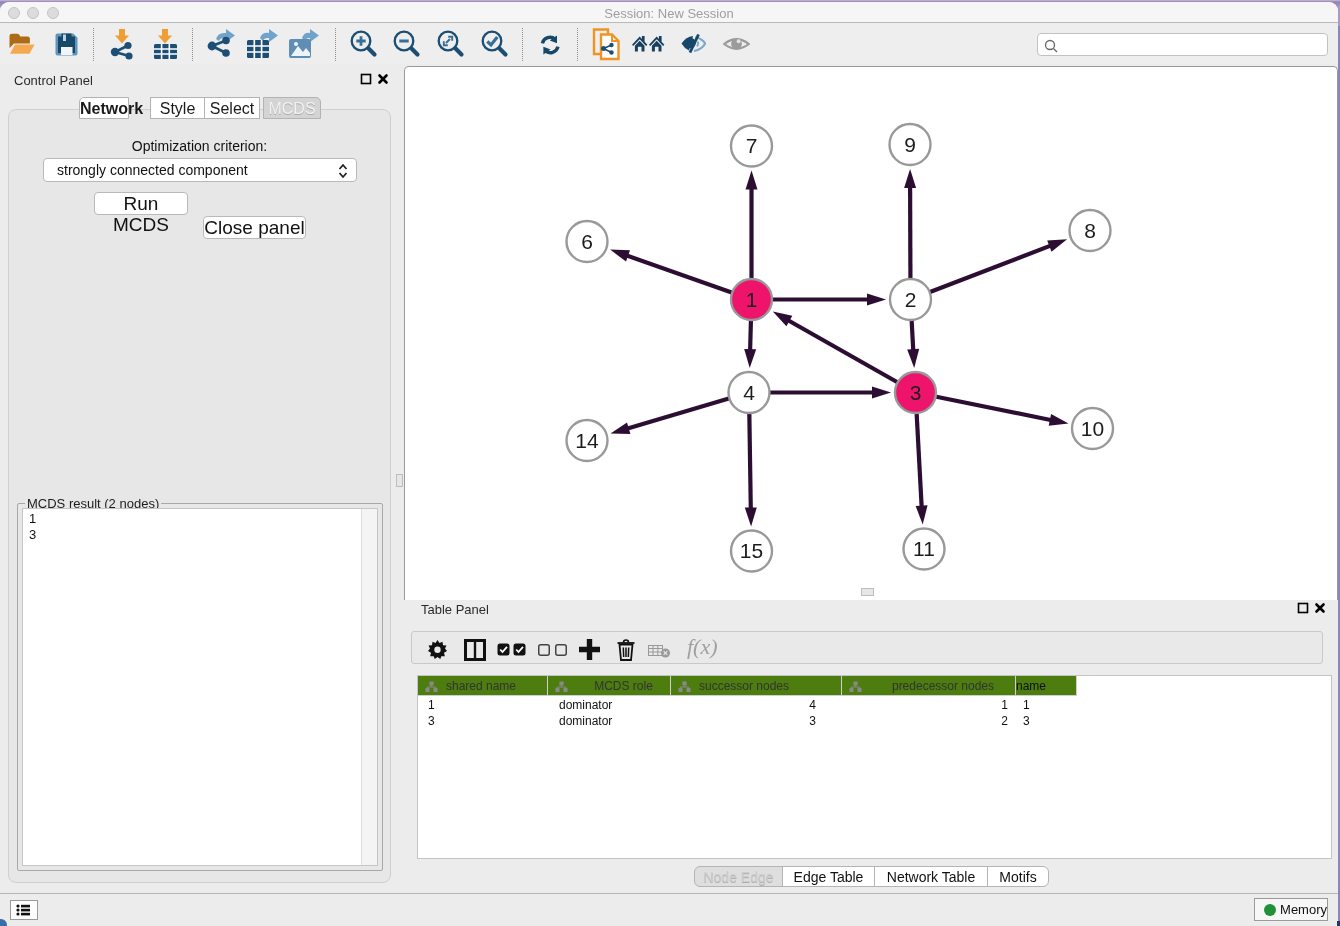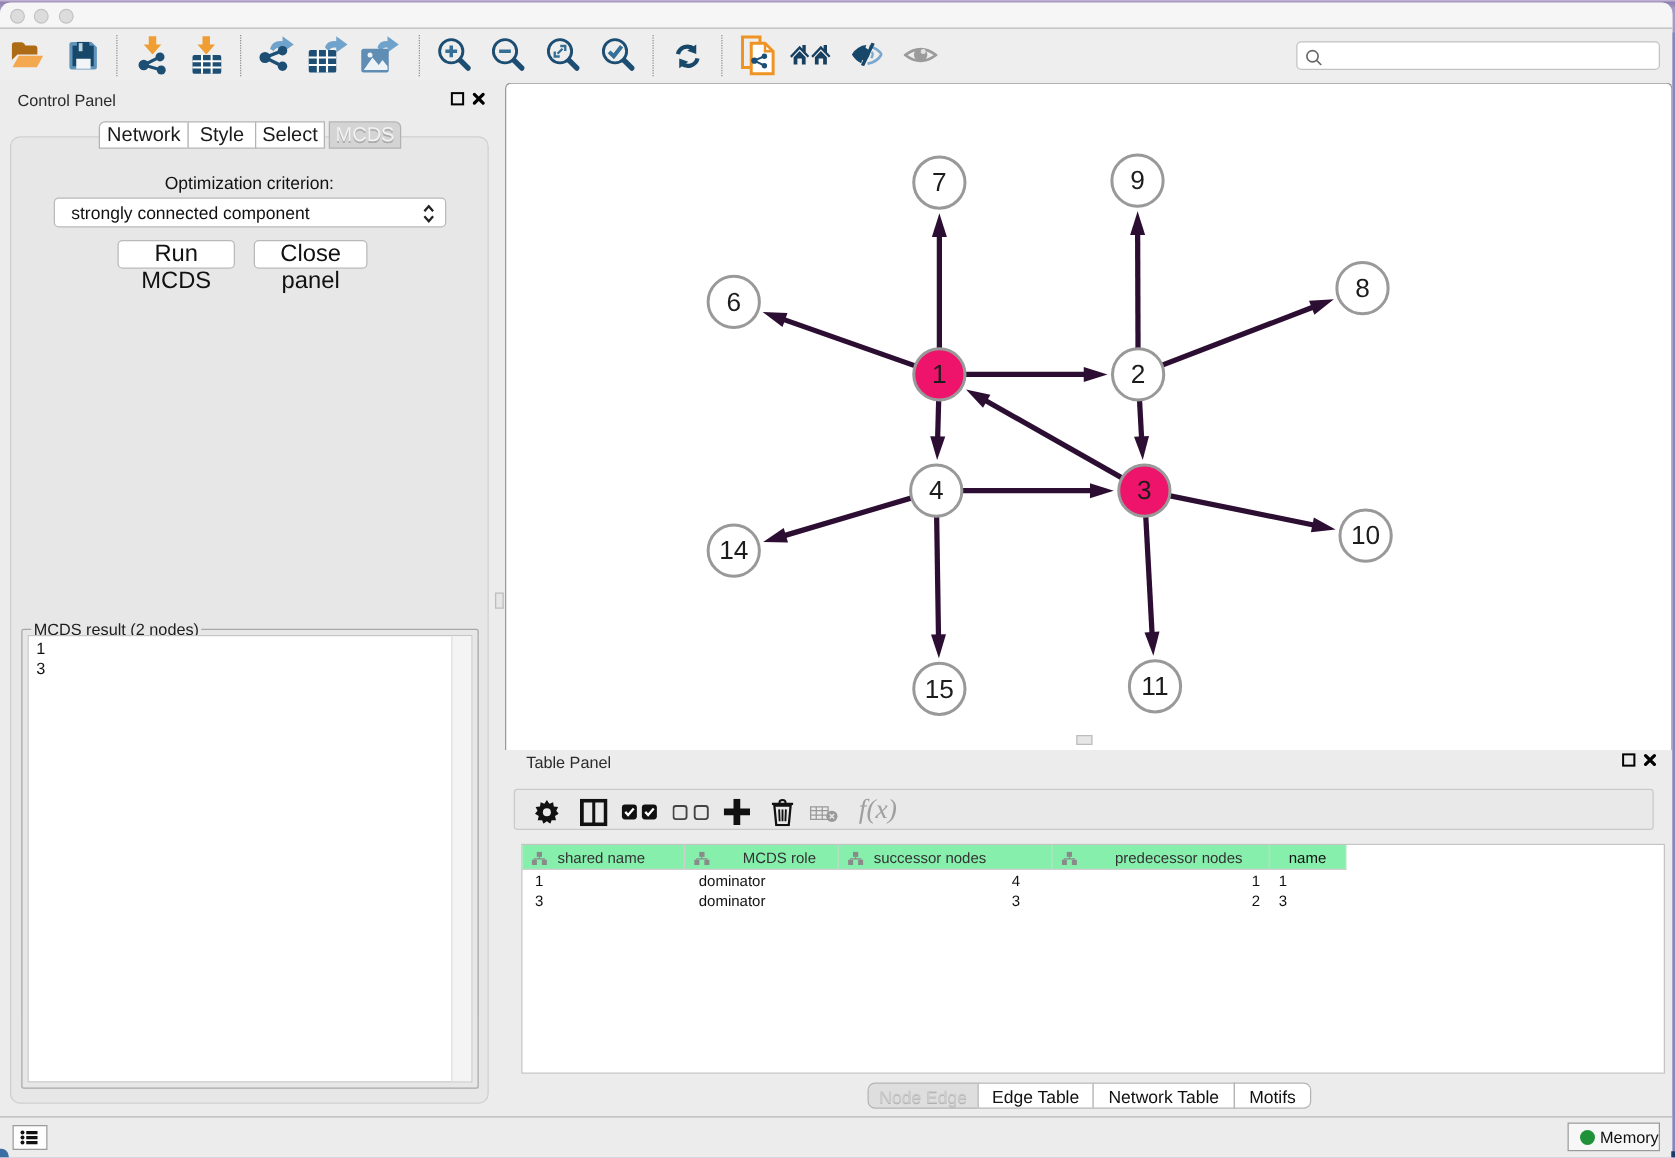--- a/index.html
+++ b/index.html
@@ -33,34 +33,35 @@
 #graph { position:absolute; left:1px; top:22px; }
 #graph line { stroke:#2d0e33; stroke-width:4.2; }
 #graph polygon { fill:#2d0e33; }
 #graph .wh { fill:#fff; stroke:#999; stroke-width:2.4; }
 #graph .pk { fill:#ee136b; stroke:#999; stroke-width:2.4; }
 #graph text { font-size:21px; fill:#1c1c1c; text-anchor:middle; }
 
 #tp-title { position:absolute; left:421px; top:600px; font-size:13px; color:#2b2b2b; }
 #tp-toolbar { position:absolute; left:411px; top:629px; width:912px; height:33px; background:#e9e9e9; border:1px solid #c9c9c9; border-radius:3px; }
 #tbl { position:absolute; left:417px; top:673px; width:915px; height:184px; background:#fff; border:1px solid #c4c4c4; font-size:12px; color:#111; }
-.hc { position:absolute; top:0; height:20px; background:#86efac; border-right:1px solid #cfcfcf; border-bottom:1px solid #cfcfcf; text-align:center; line-height:20px; }
+.hc { position:absolute; top:0; height:20px; background:#4d7c0f; border-right:1px solid #cfcfcf; border-bottom:1px solid #cfcfcf; text-align:left; line-height:20px; }
 .cell { position:absolute; height:16px; line-height:16px; }
 .btab { position:absolute; top:864px; height:21px; background:#fff; border:1px solid #b4b4b4; font-size:14px; color:#111; text-align:center; line-height:20px; }
 #statusbar { position:absolute; left:0; top:891px; width:100%; height:33px; background:#ececec; border-top:1px solid #b6b6b6; }
 #listbtn { position:absolute; left:10px; top:6px; width:28px; height:20px; background:#fdfdfd; border:1px solid #9a9a9a; }
 #membtn { position:absolute; right:10px; top:4px; width:74px; height:23px; background:#f7f7f7; border:1px solid #9a9a9a; font-size:13px; color:#111; line-height:21px; text-align:right; }
 </style>
 </head>
 <body>
 <div id="app">
   <div id="titlebar">
     <div class="tl" style="left:8px;"></div>
     <div class="tl" style="left:27px;"></div>
     <div class="tl" style="left:47px;"></div>
+    <div id="wtitle">Session: New Session</div>
   </div>
   <div id="toolbar">
     <div class="tsep" style="left:93px;"></div>
     <div class="tsep" style="left:192px;"></div>
     <div class="tsep" style="left:335px;"></div>
     <div class="tsep" style="left:522px;"></div>
     <div class="tsep" style="left:577px;"></div>
     <svg class="ticon" style="left:9px;top:9px;" width="27" height="22" viewBox="0 0 27 22">
       <path d="M0.5 15 L0.5 3 Q0.5 0.8 2.8 0.8 L8.2 0.8 Q9.6 0.8 10.4 2 L11.3 3.4 L18.6 3.4 Q20.9 3.4 20.9 5.7 L20.9 10.5 L5 10.5 L0.5 15 Z" fill="#ad6b15"></path>
       <path d="M6 11.5 L25.6 11.5 L20.5 20.7 L1 20.7 Z" fill="#f4a950"></path>
@@ -161,33 +162,33 @@
           <line x1="10.5" y1="10.5" x2="14" y2="14" stroke="#666" stroke-width="1.3"></line>
         </svg>
       </div>
   </div>
   <div id="cp-title">Control Panel</div>
   <svg style="position:absolute;left:360px;top:71px;" width="30" height="12" viewBox="0 0 30 12">
       <rect x="1.5" y="1.5" width="9" height="9" fill="none" stroke="#000" stroke-width="1.6"></rect>
       <path d="M19.5 2.5 L26.5 9.5 M26.5 2.5 L19.5 9.5" stroke="#000" stroke-width="2.6" stroke-linecap="round"></path>
     </svg>
   <div id="cp-pane"></div>
-  <div class="tab" style="left:79px; width:72px; border-radius:5px 0 0 0;">Network</div>
+  <div class="tab" style="left:79px; width:50px; border-radius:5px 0 0 0;font-weight:bold;">Network</div>
   <div class="tab" style="left:150px; width:55px;">Style</div>
   <div class="tab" style="left:204px; width:56px;">Select</div>
   <div class="tab" style="left:263px; width:58px; background:#d4d4d4; color:#f2f2f2; text-shadow:0 1px 0 #aaa; border-radius:0 5px 0 0;">MCDS</div>
   <div id="cp-opt">Optimization criterion:</div>
   <div id="cp-select">strongly connected component
     <svg style="position:absolute;right:8px;top:4px;" width="10" height="16" viewBox="0 0 10 16">
         <path d="M1.5 6 L5 2 L8.5 6" fill="none" stroke="#222" stroke-width="1.8"></path>
         <path d="M1.5 10 L5 14 L8.5 10" fill="none" stroke="#222" stroke-width="1.8"></path>
       </svg>
   </div>
   <div class="btn" style="left:94px; width:94px;">Run MCDS</div>
-  <div class="btn" style="left:203px; width:91px;">Close panel</div>
+  <div class="btn" style="left:203px; width:103px;margin-top:24px;">Close panel</div>
   <div id="fieldset">
     <div id="fs-legend">MCDS result (2 nodes)</div>
     <div id="fs-text">1<br>3<div id="fs-scroll"></div></div>
   </div>
   <div id="netwin">
     <svg id="graph" width="932" height="511" viewBox="0 1 932 511">
 <line x1="345.5" y1="211.5" x2="345.5" y2="99.5"></line>
 <line x1="345.5" y1="211.5" x2="220.1" y2="167.3"></line>
 <line x1="345.5" y1="211.5" x2="463.0" y2="211.5"></line>
 <line x1="345.5" y1="211.5" x2="344.1" y2="263.0"></line>

